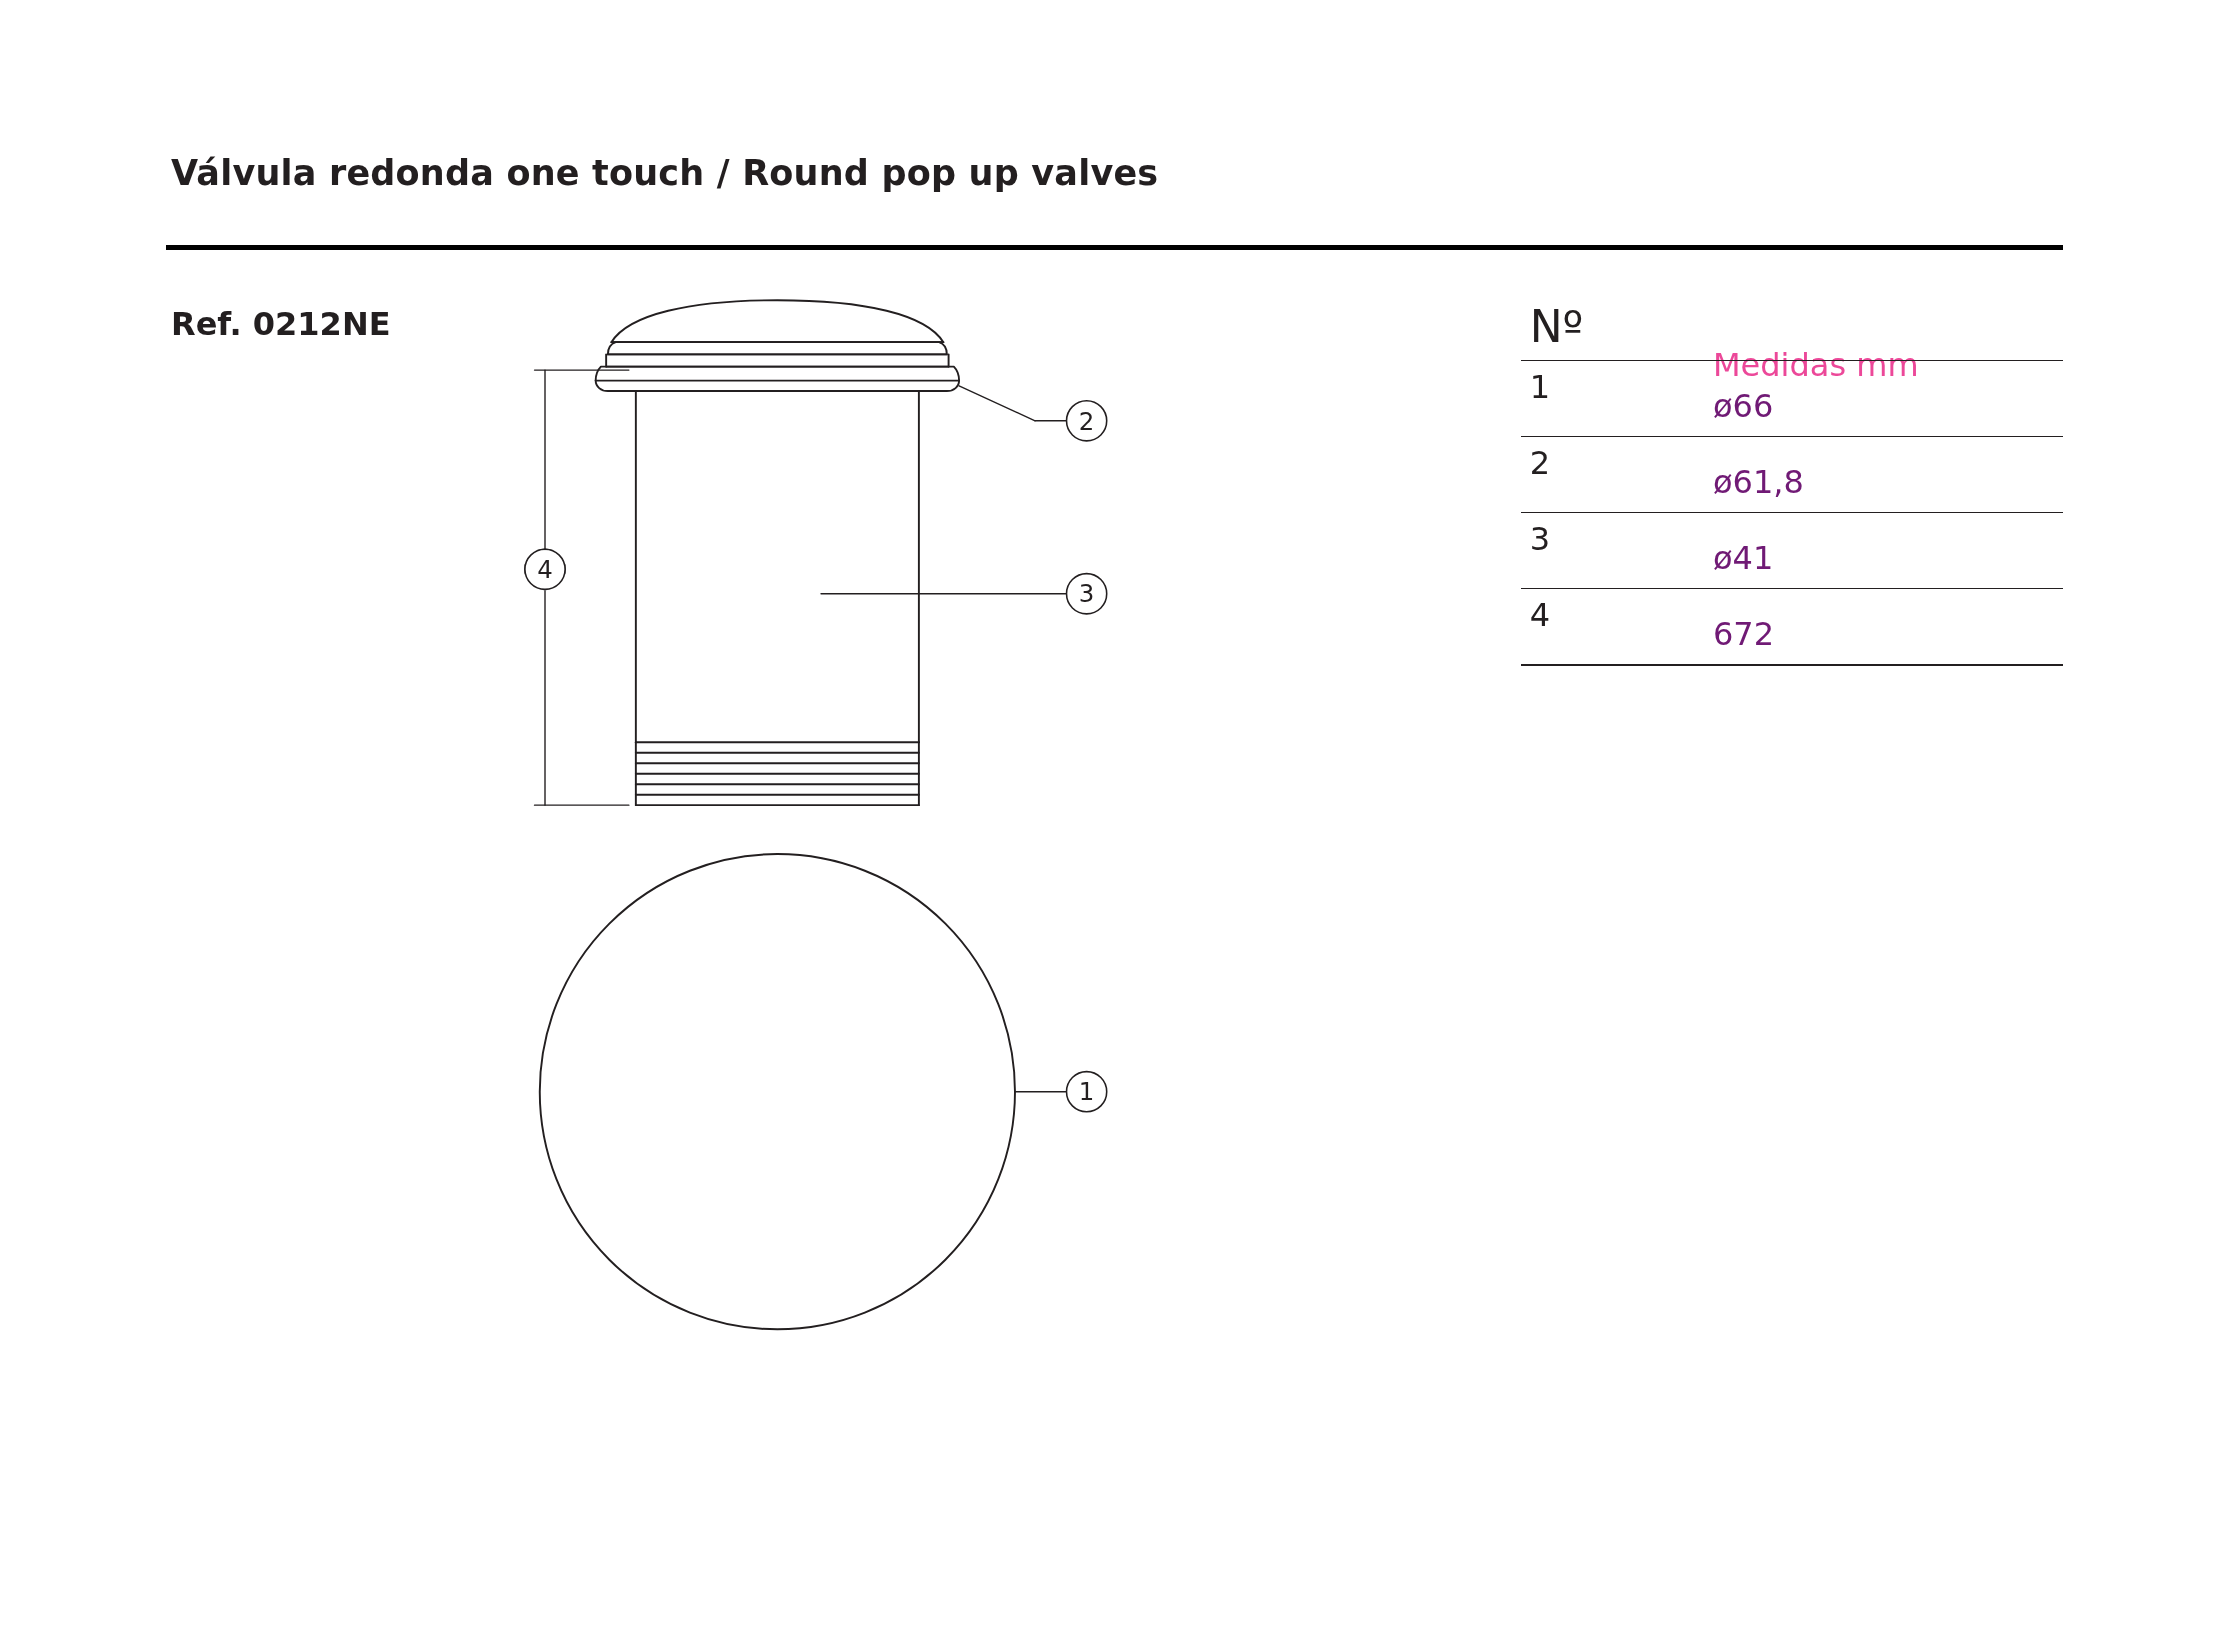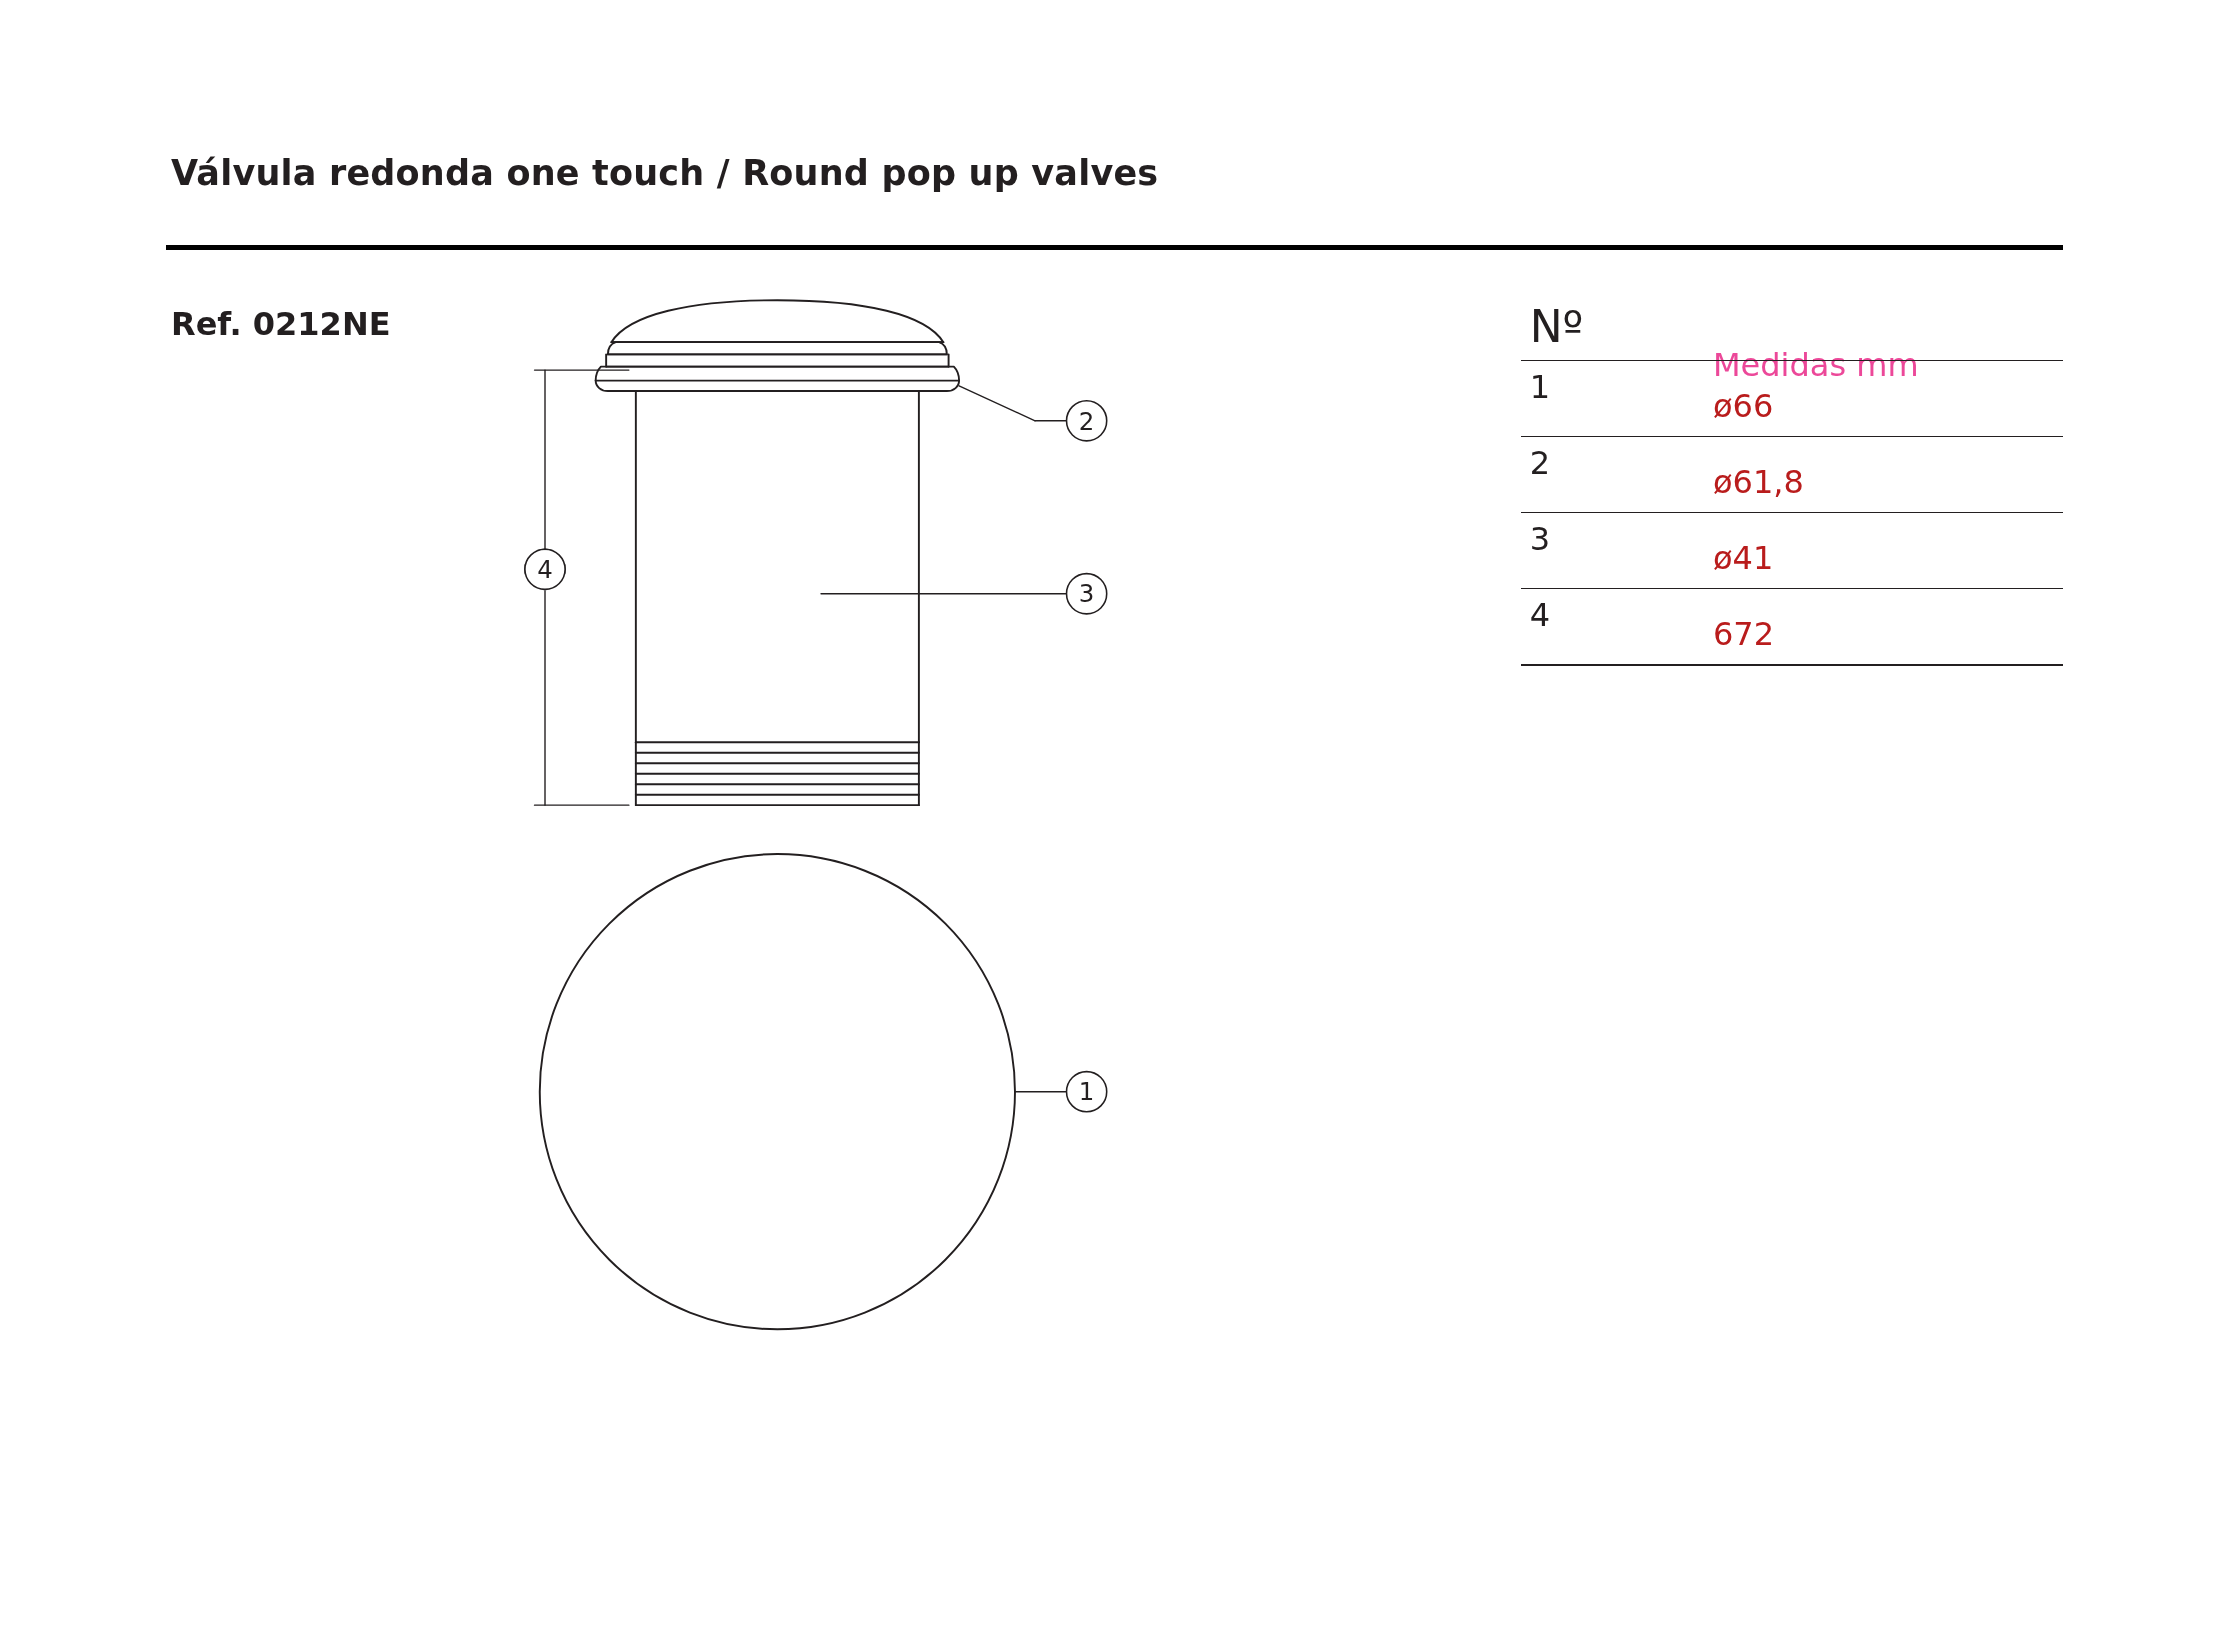--- a/index.html
+++ b/index.html
@@ -90,21 +90,21 @@
     left: 8.7px;
     top: 7px;
     font-size: 32px;
     color: #231f20;
   }
   .td-med {
     position: absolute;
     left: 192px;
     top: 26px;
     font-size: 32px;
-    color: #b91c1c;
+    color: #701a75;
   }
 
   
   .drawing {
     position: absolute;
     left: 489px;
     top: 288px;
     width: 1031px;
     height: 1223px;
   }

